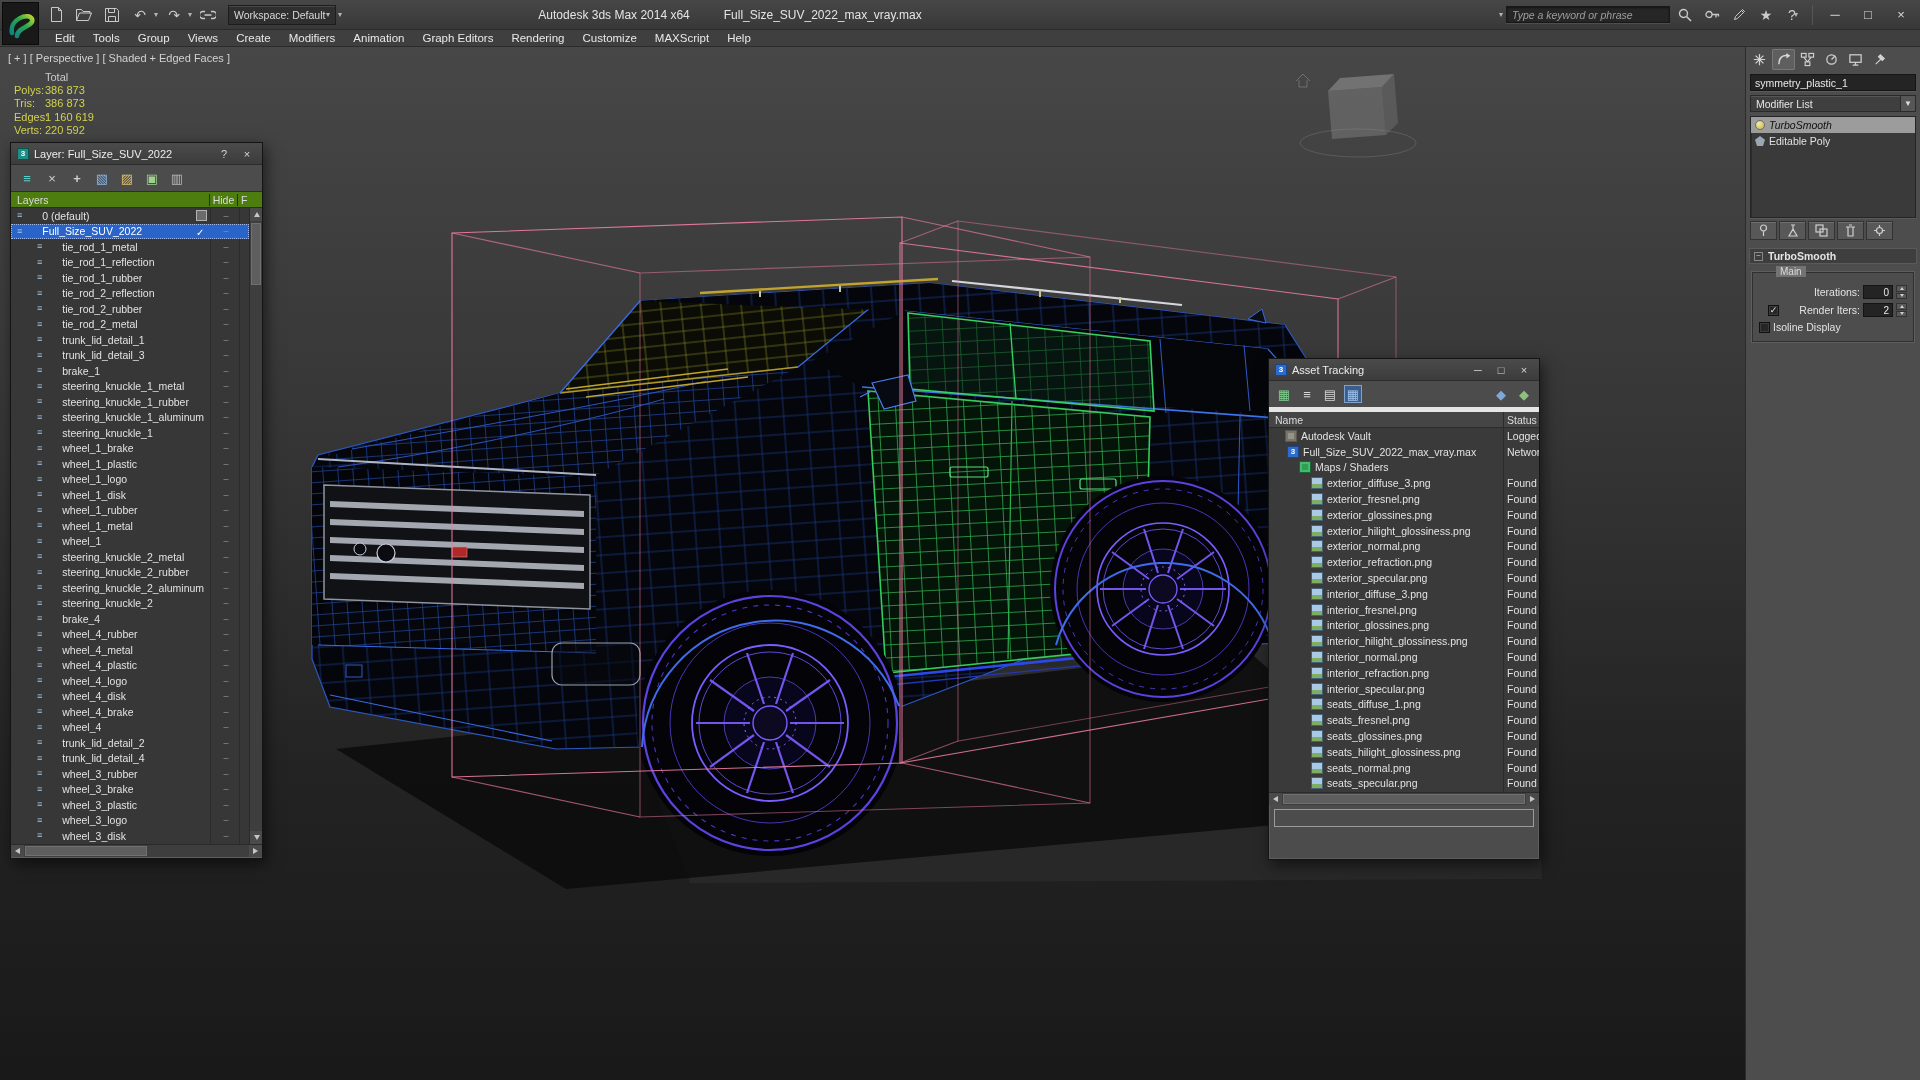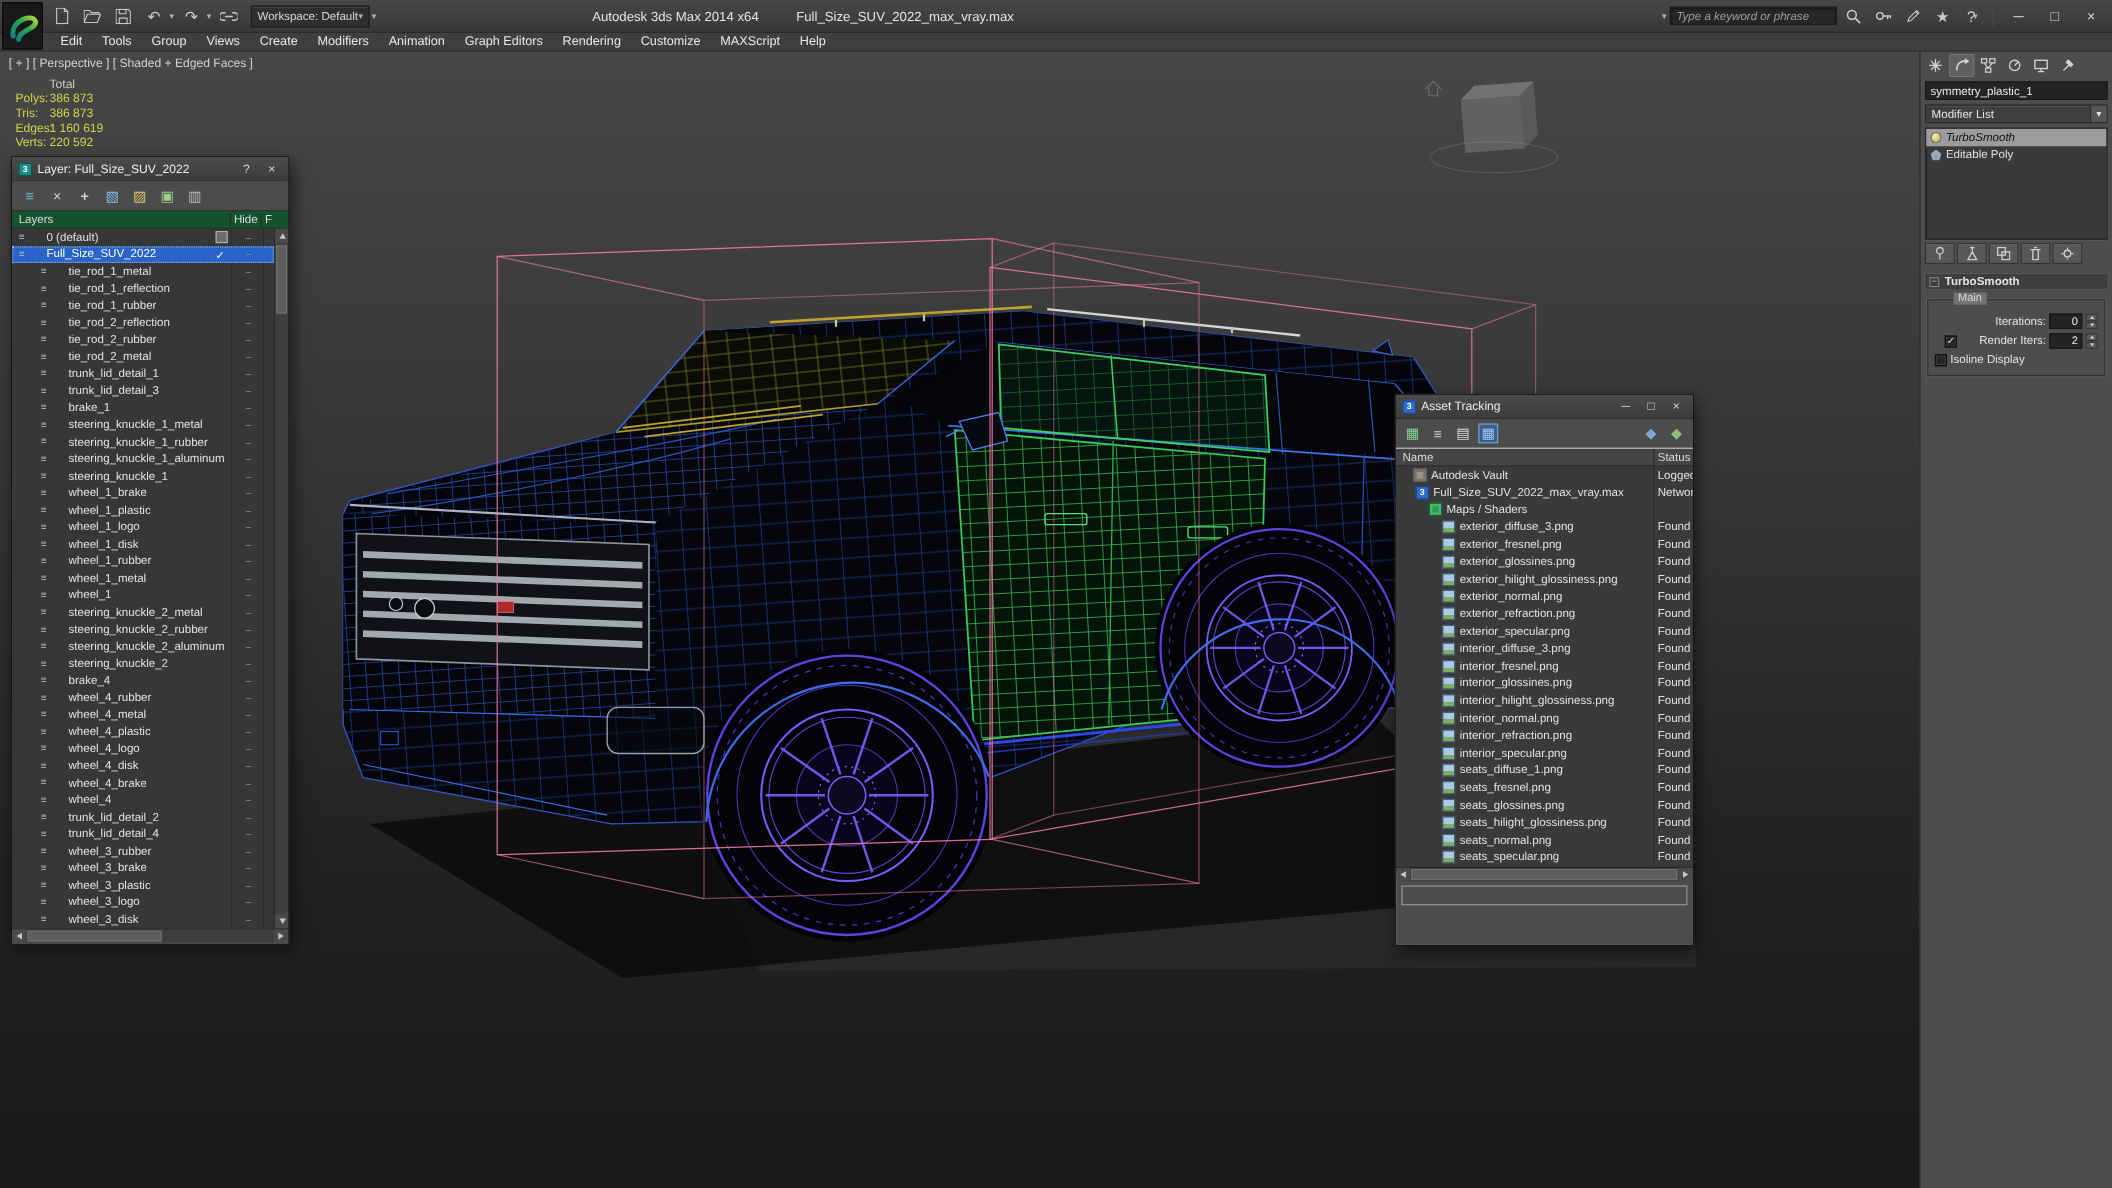--- a/index.html
+++ b/index.html
@@ -15,21 +15,21 @@
   .tbi { width:24px; height:24px; display:flex; align-items:center; justify-content:center; border-radius:2px; }
   .tbi svg { display:block; }
   .glyph { color:#cbcbcb; font-size:14px; line-height:1; }
   .mini-caret { color:#b5b5b5; font-size:8px; margin-left:-2px; }
   .workspace { height:20px; min-width:108px; background:#2f2f2f; border:1px solid #1d1d1d;
     box-shadow:inset 0 1px 0 #484848; display:flex; align-items:center; justify-content:space-between;
     font-size:10.5px; color:#d8d8d8; padding:0 5px; margin-left:4px; }
   .wintitle { position:absolute; left:300px; top:0; width:860px; height:30px; display:flex;
     align-items:center; justify-content:center; gap:34px; font-size:12px; color:#e4e4e4; pointer-events:none; }
   .infocenter { margin-left:auto; display:flex; align-items:center; gap:3px; }
-  .search-input { width:152px; height:17px; background:#262626; border:1px solid #191919;
+  .search-input { width:164px; height:17px; background:#262626; border:1px solid #191919;
     box-shadow:inset 0 1px 2px #111, 0 1px 0 #4e4e4e; color:#ddd; font-size:10.5px; padding:0 5px;
     font-family:"Liberation Sans",sans-serif; }
   .search-input::placeholder { color:#9d9d9d; font-style:italic; }
   .vsep { width:1px; height:20px; background:#222; border-right:1px solid #555; margin:0 4px; }
   .winbtn { width:30px; height:26px; display:flex; align-items:center; justify-content:center;
     color:#d8d8d8; font-size:13px; }
 
   
   .menubar { position:absolute; left:0; top:30px; right:0; height:17px; background:#3f3f3f;
     border-bottom:1px solid #2c2c2c; display:flex; align-items:center; padding-left:46px;
@@ -58,21 +58,21 @@
   .mini-ic { width:12px; height:12px; display:inline-flex; align-items:center; justify-content:center;
     font-size:8px; font-weight:bold; color:#fff; }
   .ic-teal { background:#1e8f86; border:1px solid #0d544e; }
   .ic-blue { background:#2e6bcf; border:1px solid #1c4486; }
 
   
   .layer-dlg { left:10px; top:142px; width:253px; height:717px; }
   .ltb { height:26px; display:flex; align-items:center; gap:7px; padding:0 7px; background:#4c4c4c; }
   .ltb .lti { width:18px; height:18px; display:flex; align-items:center; justify-content:center;
     font-size:13px; line-height:1; }
-  .lhead { height:17px; background:#14532d; border-top:1px solid #2e2e2e; border-bottom:1px solid #2b2b2b;
+  .lhead { height:17px; background:#4d7c0f; border-top:1px solid #2e2e2e; border-bottom:1px solid #2b2b2b;
     display:flex; font-size:10.5px; color:#dcdcdc; align-items:center; }
   .lhead .h-layers { width:199px; padding-left:6px; border-right:1px solid #2b2b2b; }
   .lhead .h-hide { width:28px; text-align:center; border-right:1px solid #2b2b2b; }
   .lhead .h-f { padding-left:3px; flex:1; }
   .llist { position:relative; height:636px; background:#373737; overflow:hidden; }
   .l-div1 { position:absolute; left:199px; top:0; bottom:0; width:1px; background:#2b2b2b; }
   .l-div2 { position:absolute; left:228px; top:0; bottom:0; width:1px; background:#2b2b2b; }
   .lrow { position:relative; height:15.5px; display:flex; align-items:center; font-size:10.5px;
     color:#e2e2e2; width:238px; }
   .lrow.selected { background:#2a64c8; color:#fff; outline:1px dotted #9db8e8; outline-offset:-1px; }
@@ -102,21 +102,21 @@
 
   
   .asset-dlg { left:1268px; top:358px; width:272px; height:502px; display:flex; flex-direction:column; }
   .amenu { display:flex; flex-wrap:wrap; padding:2px 6px 0 6px; font-size:11px; color:#e6e6e6;
     background:#4c4c4c; }
   .amenu .mi { margin-right:14px; line-height:15px; }
   .atb { height:26px; display:flex; align-items:center; gap:5px; padding:0 6px; background:#4c4c4c; }
   .ati { width:18px; height:18px; display:flex; align-items:center; justify-content:center; font-size:13px; }
   .ati.active { background:#3b5f8a; border:1px solid #7da3cf; }
   .atb .gap { flex:1; }
-  .atable { position:relative; background:#3a3a3a; border-top:1px solid #e5e5e5; }
+  .atable { position:relative; background:#3a3a3a; border-top:5px solid #e5e5e5; }
   .ahead { height:16px; background:#454545; border-bottom:1px solid #2b2b2b; display:flex;
     font-size:10.5px; color:#dcdcdc; align-items:center; }
   .ahead .h-name { width:234px; padding-left:6px; }
   .ahead .h-status { padding-left:4px; }
   .a-div { position:absolute; left:234px; top:0; bottom:0; width:1px; background:#2b2b2b; }
   .arows { height:364px; overflow:hidden; }
   .arow { position:relative; height:15.8px; display:flex; align-items:center; font-size:10.5px; color:#e2e2e2; }
   .arow[data-level="0"] { padding-left:16px; }
   .arow[data-level="1"] { padding-left:18px; }
   .arow[data-level="2"] { padding-left:30px; }

